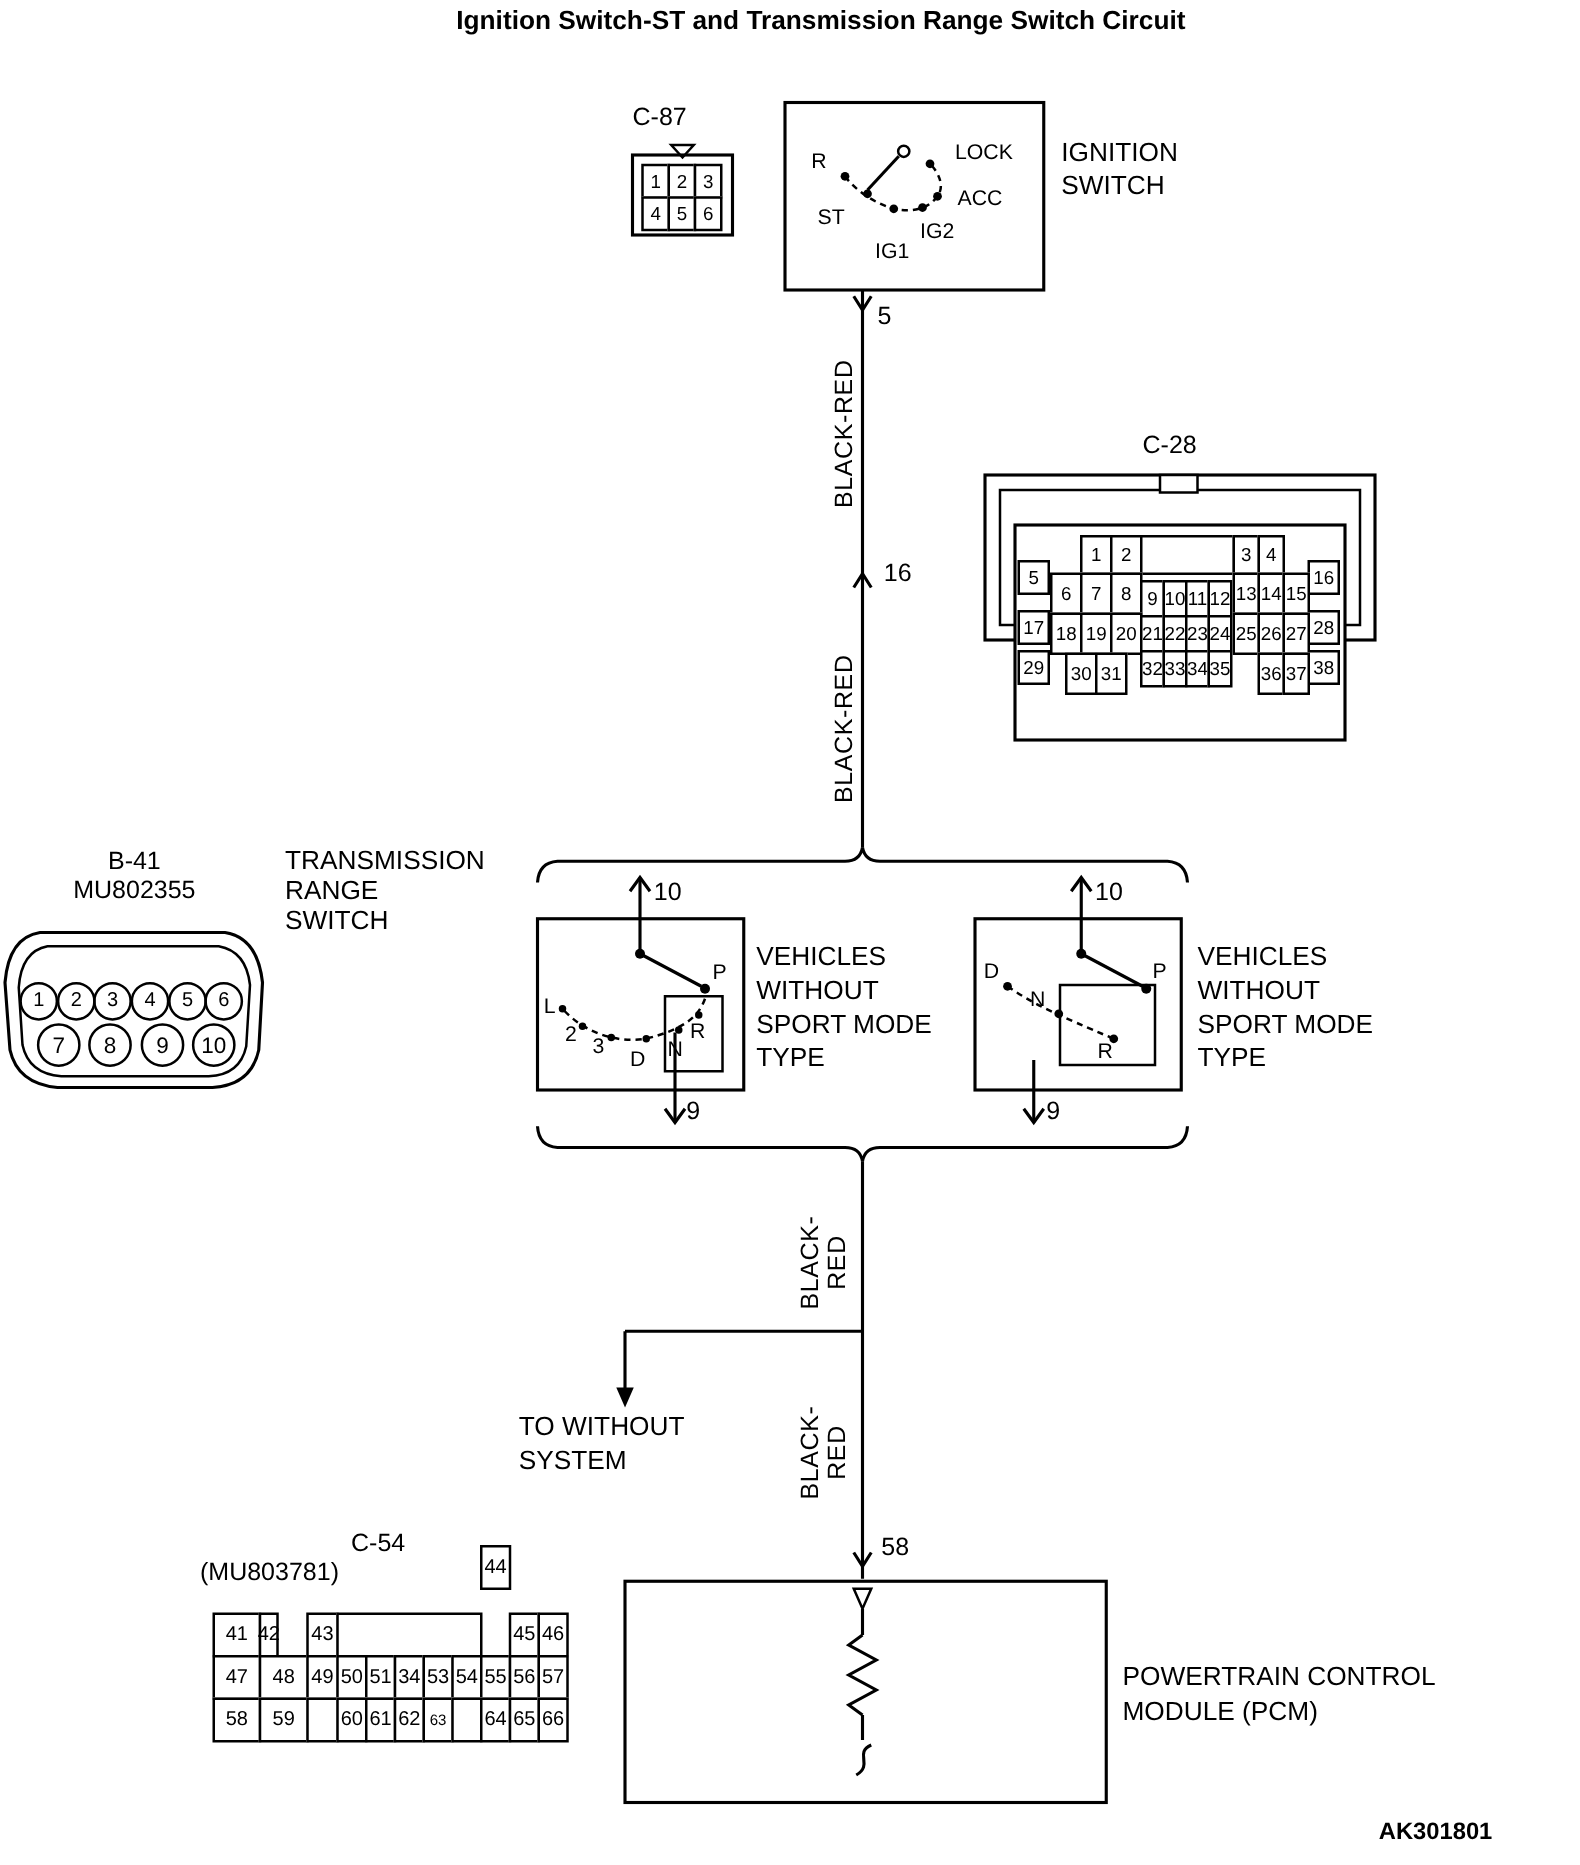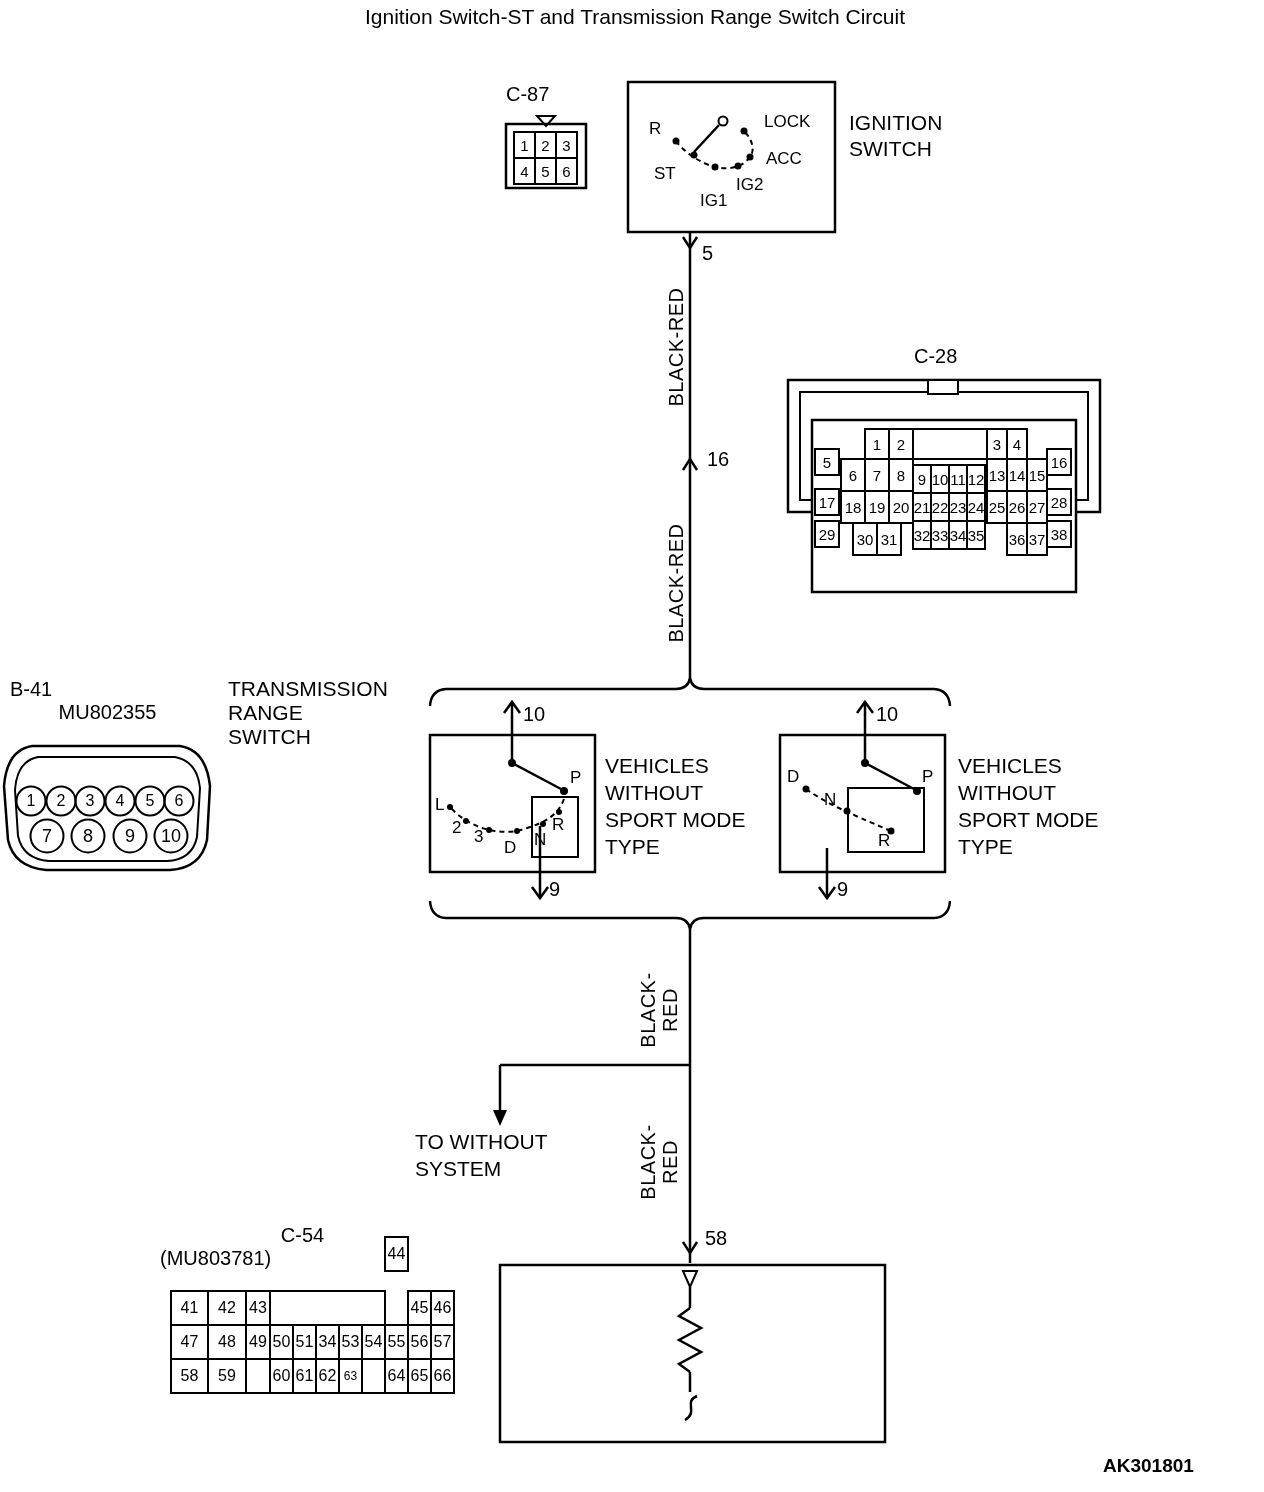--- a/index.html
+++ b/index.html
@@ -126,21 +126,21 @@
     <g stroke="#000" fill="none">
       <rect x="500" y="1265" width="385" height="177" stroke-width="2.5"></rect>
       <polygon points="683,1271 697,1271 690,1287" fill="#fff" stroke-width="2"></polygon>
       <line x1="690" y1="1287" x2="690" y2="1308" stroke-width="2.5"></line>
       <path d="M690,1308 L679,1316 L701,1328 L679,1340 L701,1352 L679,1364 L690,1372" stroke-width="2.5"></path>
       <line x1="690" y1="1372" x2="690" y2="1392" stroke-width="2.5"></line>
       <path d="M697,1396 C683,1402 699,1412 685,1420" stroke-width="2.5"></path>
     </g>
   </svg>
 
-  <div class="lbl" style="left:365px;top:5px;font-size:21px;font-weight:normal">Ignition Switch-ST and Transmission Range Switch Circuit</div>
+  <div class="lbl" style="left:365px;top:5px;font-size:21px;font-weight:bold">Ignition Switch-ST and Transmission Range Switch Circuit</div>
 
   <div class="lbl" style="left:506px;top:83px;width:80px;text-align:left;font-size:20px">C-87</div>
   <div class="cell" style="left:513px;top:131px;width:23px;height:28px">1</div>
   <div class="cell" style="left:534px;top:131px;width:23px;height:28px">2</div>
   <div class="cell" style="left:555px;top:131px;width:23px;height:28px">3</div>
   <div class="cell" style="left:513px;top:157px;width:23px;height:28px">4</div>
   <div class="cell" style="left:534px;top:157px;width:23px;height:28px">5</div>
   <div class="cell" style="left:555px;top:157px;width:23px;height:28px">6</div>
 
   <div class="pos" style="left:649px;top:119px">R</div>
@@ -204,21 +204,21 @@
   <div class="cell" style="left:1026px;top:490px;width:22px;height:34px">27</div>
   <div class="cell" style="left:852px;top:522px;width:26px;height:34px">30</div>
   <div class="cell" style="left:876px;top:522px;width:26px;height:34px">31</div>
   <div class="cell" style="left:912px;top:520px;width:20px;height:30px">32</div>
   <div class="cell" style="left:930px;top:520px;width:20px;height:30px">33</div>
   <div class="cell" style="left:948px;top:520px;width:20px;height:30px">34</div>
   <div class="cell" style="left:966px;top:520px;width:20px;height:30px">35</div>
   <div class="cell" style="left:1006px;top:522px;width:22px;height:34px">36</div>
   <div class="cell" style="left:1026px;top:522px;width:22px;height:34px">37</div>
 
-  <div class="lbl" style="left:10px;top:678px;width:195px;font-size:20px">B-41</div>
+  <div class="lbl" style="left:10px;top:678px;width:195px;text-align:center;font-size:20px">B-41</div>
   <div class="lbl" style="left:10px;top:701px;width:195px;text-align:center;font-size:20px">MU802355</div>
   <div class="pin-num" style="left:19px;top:790px;width:24px;height:22px;font-size:16px">1</div>
   <div class="pin-num" style="left:49px;top:790px;width:24px;height:22px;font-size:16px">2</div>
   <div class="pin-num" style="left:78px;top:790px;width:24px;height:22px;font-size:16px">3</div>
   <div class="pin-num" style="left:108px;top:790px;width:24px;height:22px;font-size:16px">4</div>
   <div class="pin-num" style="left:138px;top:790px;width:24px;height:22px;font-size:16px">5</div>
   <div class="pin-num" style="left:167px;top:790px;width:24px;height:22px;font-size:16px">6</div>
   <div class="pin-num" style="left:34px;top:825px;width:26px;height:22px;font-size:18px">7</div>
   <div class="pin-num" style="left:75px;top:825px;width:26px;height:22px;font-size:18px">8</div>
   <div class="pin-num" style="left:117px;top:825px;width:26px;height:22px;font-size:18px">9</div>
@@ -262,21 +262,21 @@
   </div>
 
   <div class="lbl block" style="left:415px;top:1128px;font-size:21px;line-height:27px">
     <div>TO WITHOUT</div>
     <div>SYSTEM</div>
   </div>
 
   <div class="lbl" style="left:160px;top:1224px;width:285px;text-align:center;font-size:20px">C-54</div>
   <div class="lbl" style="left:160px;top:1247px;width:285px;text-align:left;font-size:20px">(MU803781)</div>
   <div class="cell" style="left:170px;top:1290px;width:39px;height:36px;font-size:16px">41</div>
-  <div class="cell" style="left:207px;top:1290px;width:40px;height:36px;font-size:16px">42</div>
+  <div class="cell" style="left:207px;top:1290px;width:16px;height:36px;font-size:16px">42</div>
   <div class="cell" style="left:245px;top:1290px;width:26px;height:36px;font-size:16px">43</div>
   <div class="cell" style="left:269px;top:1290px;width:117px;height:36px"></div>
   <div class="cell" style="left:384px;top:1236px;width:25px;height:36px;font-size:16px">44</div>
   <div class="cell" style="left:407px;top:1290px;width:25px;height:36px;font-size:16px">45</div>
   <div class="cell" style="left:430px;top:1290px;width:25px;height:36px;font-size:16px">46</div>
   <div class="cell" style="left:170px;top:1324px;width:39px;height:36px;font-size:16px">47</div>
   <div class="cell" style="left:207px;top:1324px;width:40px;height:36px;font-size:16px">48</div>
   <div class="cell" style="left:245px;top:1324px;width:26px;height:36px;font-size:16px">49</div>
   <div class="cell" style="left:269px;top:1324px;width:25px;height:36px;font-size:16px">50</div>
   <div class="cell" style="left:292px;top:1324px;width:25px;height:36px;font-size:16px">51</div>
@@ -291,16 +291,20 @@
   <div class="cell" style="left:245px;top:1358px;width:26px;height:36px"></div>
   <div class="cell" style="left:269px;top:1358px;width:25px;height:36px;font-size:16px">60</div>
   <div class="cell" style="left:292px;top:1358px;width:25px;height:36px;font-size:16px">61</div>
   <div class="cell" style="left:315px;top:1358px;width:25px;height:36px;font-size:16px">62</div>
   <div class="cell" style="left:338px;top:1358px;width:25px;height:36px;font-size:12px">63</div>
   <div class="cell" style="left:361px;top:1358px;width:25px;height:36px"></div>
   <div class="cell" style="left:384px;top:1358px;width:25px;height:36px;font-size:16px">64</div>
   <div class="cell" style="left:407px;top:1358px;width:25px;height:36px;font-size:16px">65</div>
   <div class="cell" style="left:430px;top:1358px;width:25px;height:36px;font-size:16px">66</div>
 
+  <div class="lbl block" style="left:898px;top:1328px;font-size:21px;line-height:28px">
+    <div>POWERTRAIN CONTROL</div>
+    <div>MODULE (PCM)</div>
+  </div>
 
   <div class="lbl" style="left:1103px;top:1455px;font-size:19px;font-weight:bold">AK301801</div>
 
 </div>
 
 </body></html>

